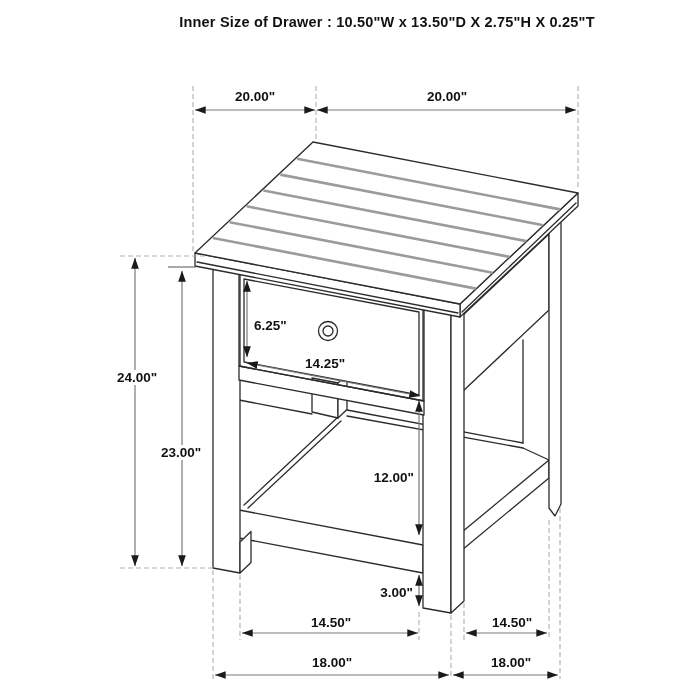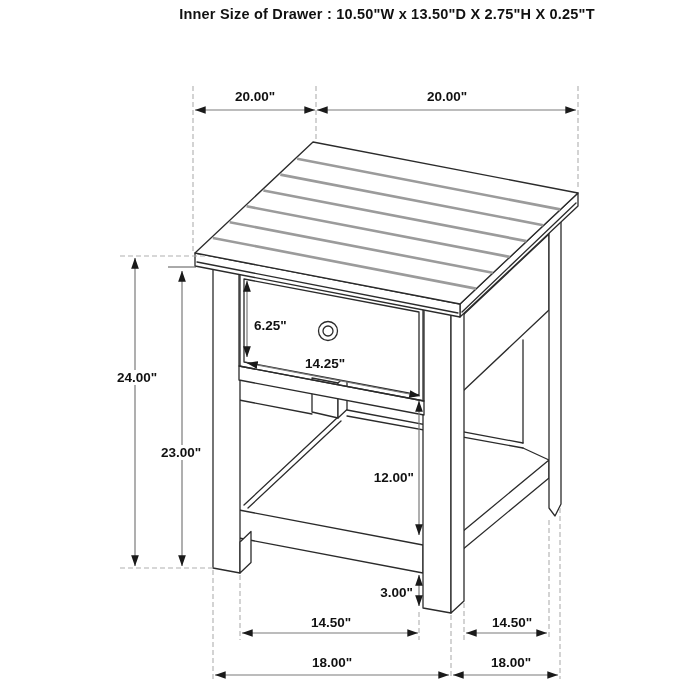--- a/index.html
+++ b/index.html
@@ -1,18 +1,18 @@
 <!DOCTYPE html>
 <html><head>
 <meta charset="utf-8">
 <style>
   html,body{margin:0;padding:0;background:#fff;}
   .page{position:relative;width:700px;height:700px;background:#ffffff;overflow:hidden;
         font-family:"Liberation Sans", sans-serif;}
-  .title{position:absolute;top:5px;left:0;width:100%;text-align:center;}
+  .title{position:absolute;top:13px;left:0;width:100%;text-align:center;}
   .title span{display:inline-block;transform:translateX(37px);font-weight:bold;
         font-size:14.5px;color:#111;letter-spacing:0.2px;}
   svg{position:absolute;top:0;left:0;}
   .dimtext{font-family:"Liberation Sans", sans-serif;font-weight:bold;font-size:13.5px;fill:#111;}
   .outline{stroke:#2b2b2b;stroke-width:1.3;fill:none;stroke-linejoin:round;stroke-linecap:round;}
   .solidw{stroke:#2b2b2b;stroke-width:1.3;fill:#ffffff;stroke-linejoin:round;}
   .plank{stroke:#9b9b9b;stroke-width:2.6;fill:none;}
   .dim{stroke:#7a7a7a;stroke-width:1.2;fill:none;}
   .ext{stroke:#b0b0b0;stroke-width:1.1;fill:none;stroke-dasharray:5 3;}
   .thin{stroke:#555;stroke-width:1;fill:none;}

